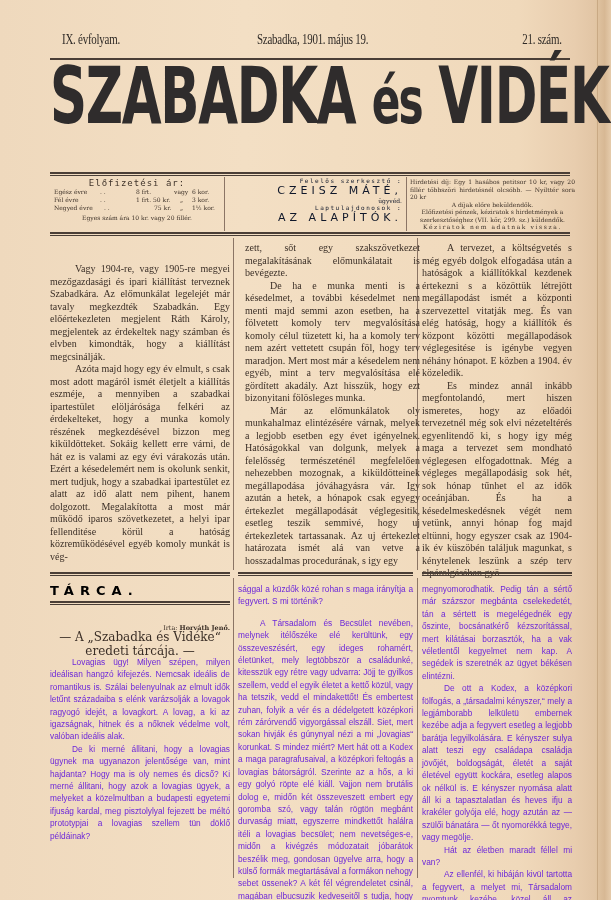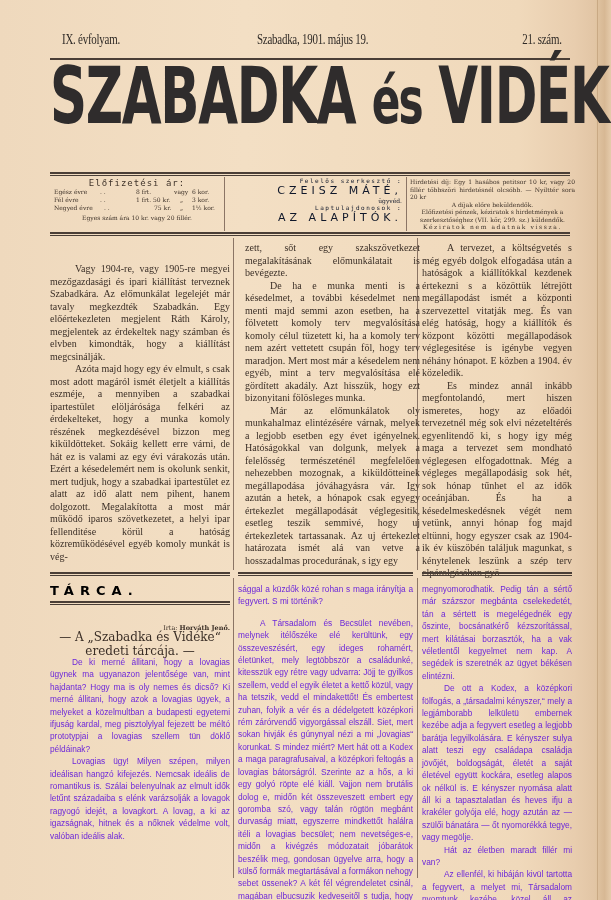--- a/index.html
+++ b/index.html
@@ -181,28 +181,28 @@
   <div class="tarca">TÁRCA.</div>
   <div class="rule" style="top:601px;left:0;width:180px;height:1.5px;"></div>
   <div class="rule" style="top:604px;left:0;width:180px;height:0.8px;"></div>
   <div class="story-sub">— A „Szabadka és Vidéke“ eredeti tárcája. —</div>
   <div class="story-author">
     <span>Irta:</span>
     <b>Horváth Jenő.</b>
   </div>
 
   <div class="s-col s1">
+    <p class="indent">Lovagias ügy! Milyen szépen, milyen ideálisan hangzó kifejezés. Nemcsak ideális de romantikus is. Szálai belenyulnak az elmult idők letűnt századaiba s elénk varázsolják a lovagok ragyogó idejét, a lovagkort. A lovag, a ki az igazságnak, hitnek és a nőknek védelme volt, valóban ideális alak.</p>
     <p class="indent">De ki merné állitani, hogy a lovagias ügynek ma ugyanazon jelentősége van, mint hajdanta? Hogy ma is oly nemes és dicső? Ki merné állitani, hogy azok a lovagias ügyek, a melyeket a közelmultban a budapesti egyetemi ifjuság kardal, meg pisztolylyal fejezett be méltó prototypjai a lovagias szellem tün döklő példáinak?</p>
-    <p class="indent">Lovagias ügy! Milyen szépen, milyen ideálisan hangzó kifejezés. Nemcsak ideális de romantikus is. Szálai belenyulnak az elmult idők letűnt századaiba s elénk varázsolják a lovagok ragyogó idejét, a lovagkort. A lovag, a ki az igazságnak, hitnek és a nőknek védelme volt, valóban ideális alak.</p>
   </div>
   <div class="s-col s2">
     <p>sággal a küzdők közé rohan s maga irányítja a fegyvert. S mi történik?</p>
     <div class="gap"></div>
     <p class="indent">A Társadalom és Becsület nevében, melynek itélőszéke elé kerültünk, egy összeveszésért, egy ideges rohamért, életünket, mely legtöbbször a családunké, kitesszük egy rétre vagy udvarra: Jöjj te gyilkos szellem, vedd el egyik életet a kettő közül, vagy ha tetszik, vedd el mindakettőt! És embertest zuhan, folyik a vér és a dédelgetett középkori rém zárórvendő vigyorgással elszáll. Siet, mert sokan hivják és gúnynyal nézi a mi „lovagias“ korunkat. S mindez miért? Mert hát ott a Kodex a maga paragrafusaival, a középkori feltogás a lovagias bátorságról. Szerinte az a hős, a ki egy golyó röpte elé kiáll. Vajjon nem brutális dolog e, midőn két összeveszett embert egy goromba szó, vagy talán rögtön megbánt durvaság miatt, egyszerre mindkettőt halálra itéli a lovagias becsület; nem nevetséges-e, midőn a kivégzés módozatait jóbarátok beszélik meg, gondosan ügyelve arra, hogy a külső formák megtartásával a formákon nehogy sebet üssenek? A két fél végrendeletet csinál, magában elbucsuzik kedveseitől s tudja, hogy ő öl, vagy őt ölik, vagy</p>
   </div>
   <div class="s-col s3">
     <p>megnyomorodhatik. Pedig tán a sértő már százszor megbánta cselekedetét, tán a sértett is megelégednék egy őszinte, bocsánatkérő kézszorítással, mert kilátásai borzasztók, ha a vak véletlentől kegyelmet nem kap. A segédek is szeretnék az ügyet békésen elintézni.</p>
     <p class="indent">De ott a Kodex, a középkori fölfogás, a „társadalmi kényszer,“ mely a legjámborabb lelkületü embernek kezébe adja a fegyvert esetleg a legjobb barátja legyilkolására. E kényszer sulya alatt teszi egy családapa családja jövőjét, boldogságát, életét a saját életével együtt kockára, esetleg alapos ok nélkül is. E kényszer nyomása alatt áll ki a tapasztalatlan és heves ifju a krakéler golyója elé, hogy azután az — szülői bánatára — őt nyomorékká tegye, vagy megölje.</p>
-    <p class="indent">Hát az életben maradt fillér mi van?</p>
+    <p class="indent">Hát az életben maradt féllel mi van?</p>
     <p class="indent">Az ellenfél, ki hibáján kivül tartotta a fegyvert, a melyet mi, Társadalom nyomtunk kezébe, közel áll az őrüléshez. Egész karrierjét, előhaladását talán megakasztja ez a szerencsétlenség. Legjobb esetben félévre, évre elzárják. De hát a mérhetetlen siralom a meghalt áldozat élő családtagjain!</p>
 
   </div>
 </div>
 
 </body></html>

